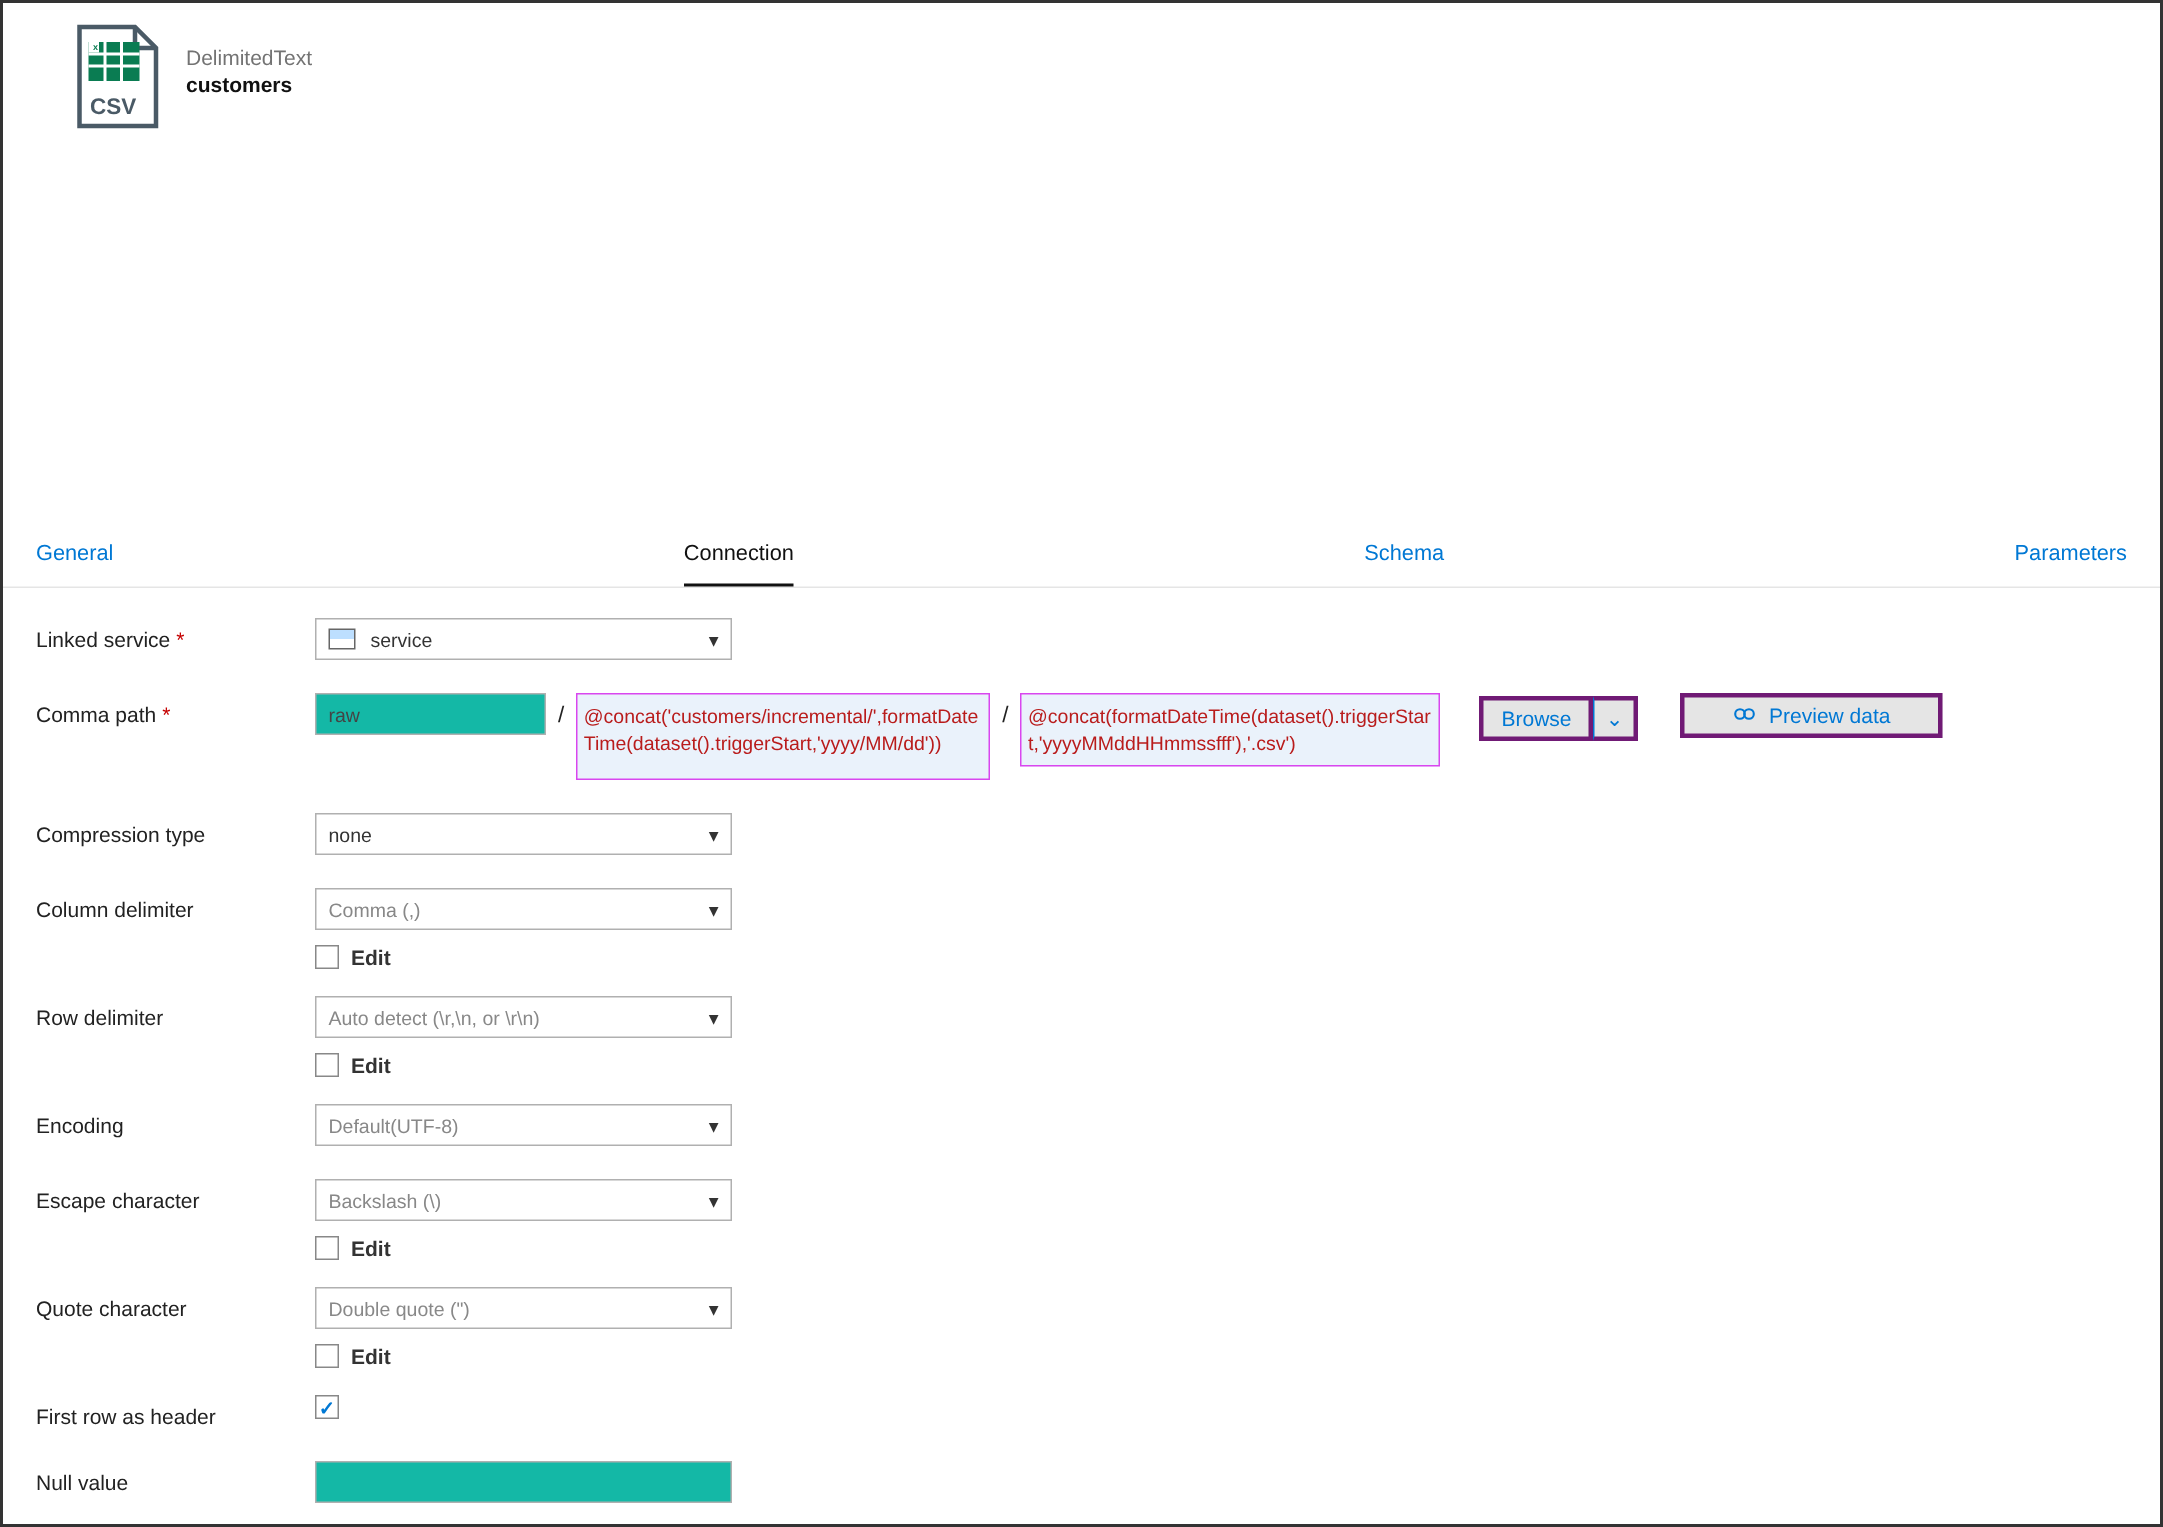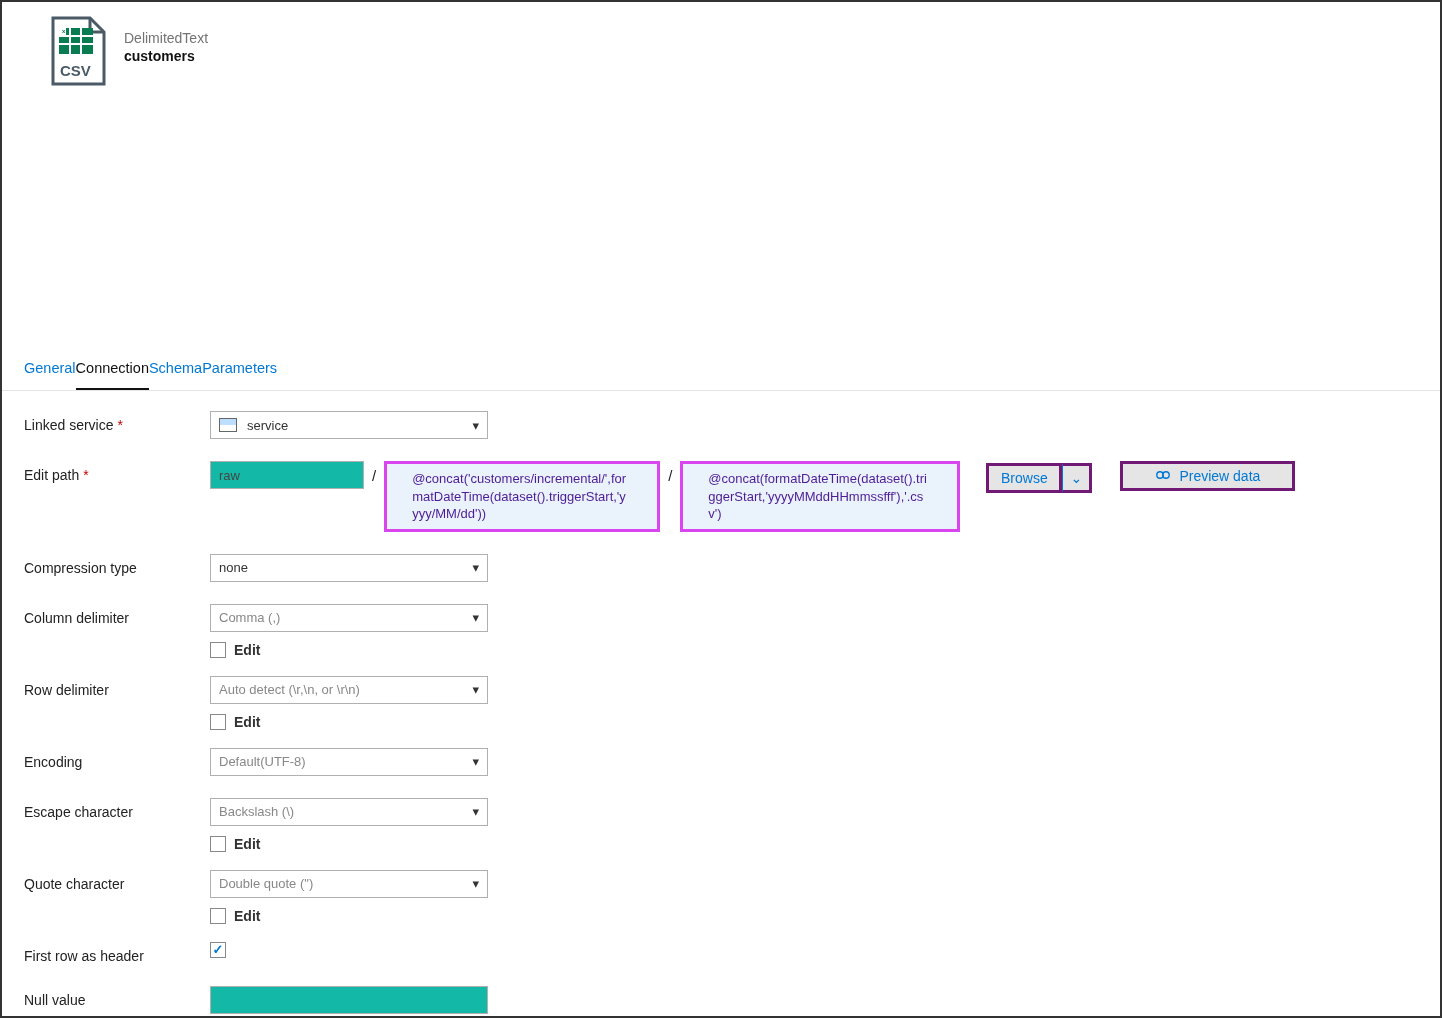--- a/index.html
+++ b/index.html
@@ -19,23 +19,25 @@
   }
   .csv-icon {
     width: 60px; height: 70px; flex-shrink: 0;
   }
   .header-text { padding-top: 14px; }
   .type-label { font-size: 14px; color: #737373; }
   .name-label { font-size: 14px; font-weight: 700; color: #111; margin-top: 2px; }
 
   .tabs {
     display: flex;
+    gap: 24px;
     padding: 0 22px;
     border-bottom: 1px solid #e5e5e5;
     margin-top: 260px;
+    justify-content: space-between;
   }
   .tab {
     font-size: 14.5px;
     color: #0078d4;
     padding: 10px 0 12px 0;
     cursor: pointer;
     border-bottom: 2px solid transparent;
   }
   .tab.active {
     color: #111;
@@ -95,25 +97,25 @@
     width: 278px;
     padding: 0 8px;
     font-size: 13px;
     background: #14b8a6;
     color: #444;
   }
   .textbox.small { width: 154px; }
   .textbox.nullv { width: 278px; }
 
   .expr-box {
-    border: 3px solid #d946ef;
+    border: 1px solid #d946ef;
     background: #eaf2fb;
     font-size: 13px;
-    color: #4c1d95;
-    padding: 6px 25px;
+    color: #b91c1c;
+    padding: 6px 4px;
     line-height: 1.35;
     word-break: break-all;
   }
   .expr-dir { width: 276px; min-height: 58px; }
   .expr-file { width: 280px; min-height: 44px; }
 
   .slash {
     padding: 6px 2px 0 2px;
     font-size: 15px;
     color: #222;
@@ -227,21 +229,21 @@
         <div class="dropdown">
           <span class="mini-img"></span>
           <span>service</span>
           <span class="drop-icon">▾</span>
         </div>
       </div>
     </div>
 
     <div class="row">
       <div class="label-col">
-        <span>Edit path</span><span class="req">*</span>
+        <span>Comma path</span><span class="req">*</span>
       </div>
       <div class="ctrl-col">
         <input class="textbox small" value="raw" style="">
         <div class="slash">/</div>
         <div class="expr-box expr-dir">@concat('customers/incremental/',formatDateTime(dataset().triggerStart,'yyyy/MM/dd'))</div>
         <div class="slash">/</div>
         <div class="expr-box expr-file">@concat(formatDateTime(dataset().triggerStart,'yyyyMMddHHmmssfff'),'.csv')</div>
 
         <div class="browse-group">
           <div class="btn-outline btn-browse">Browse</div>

